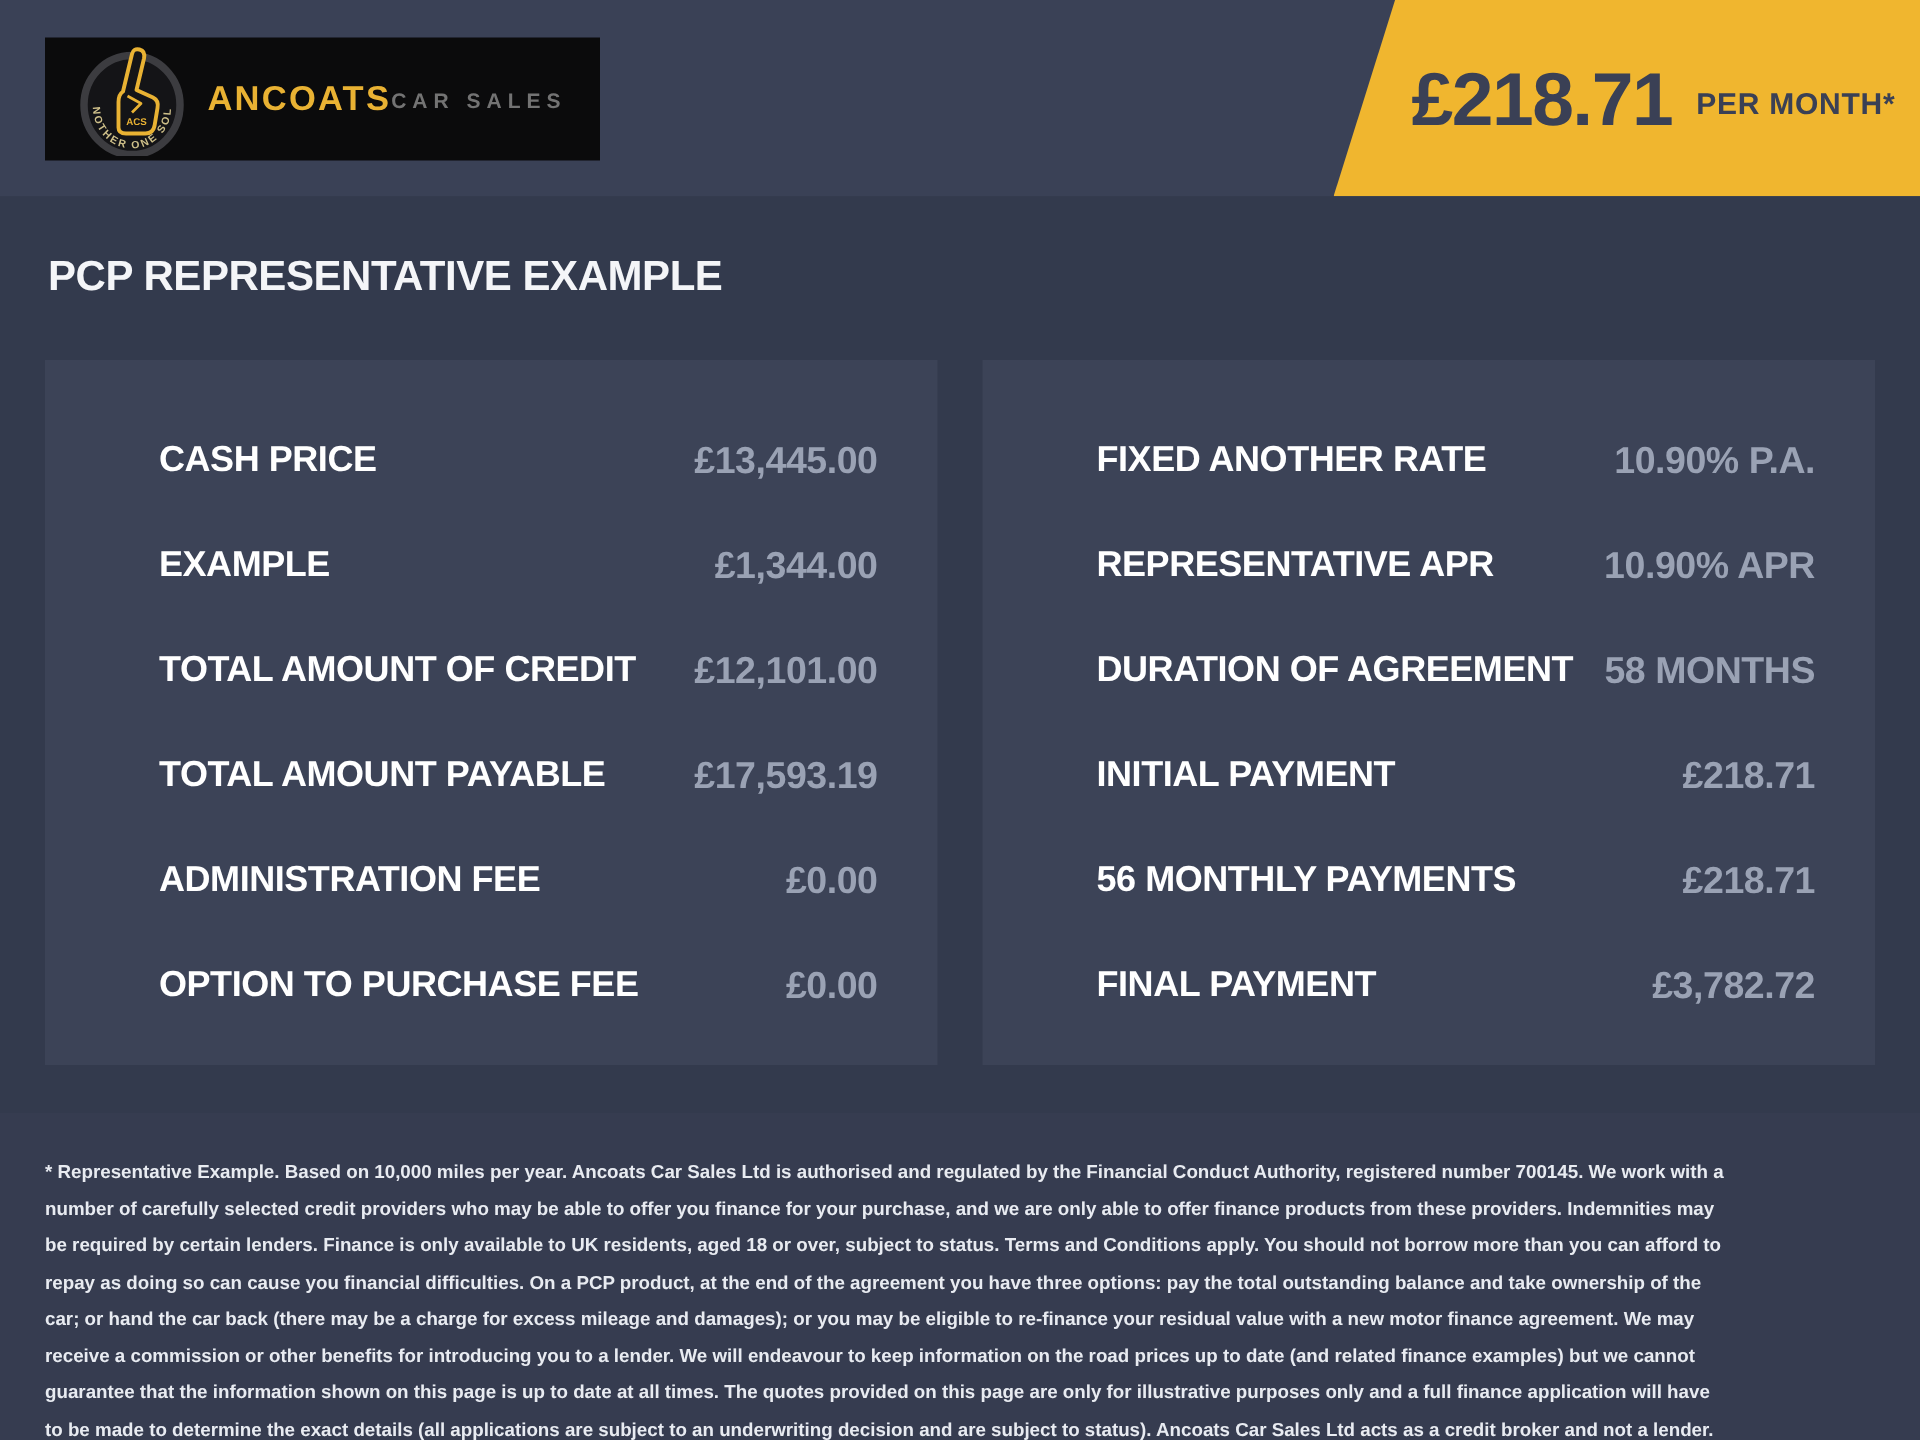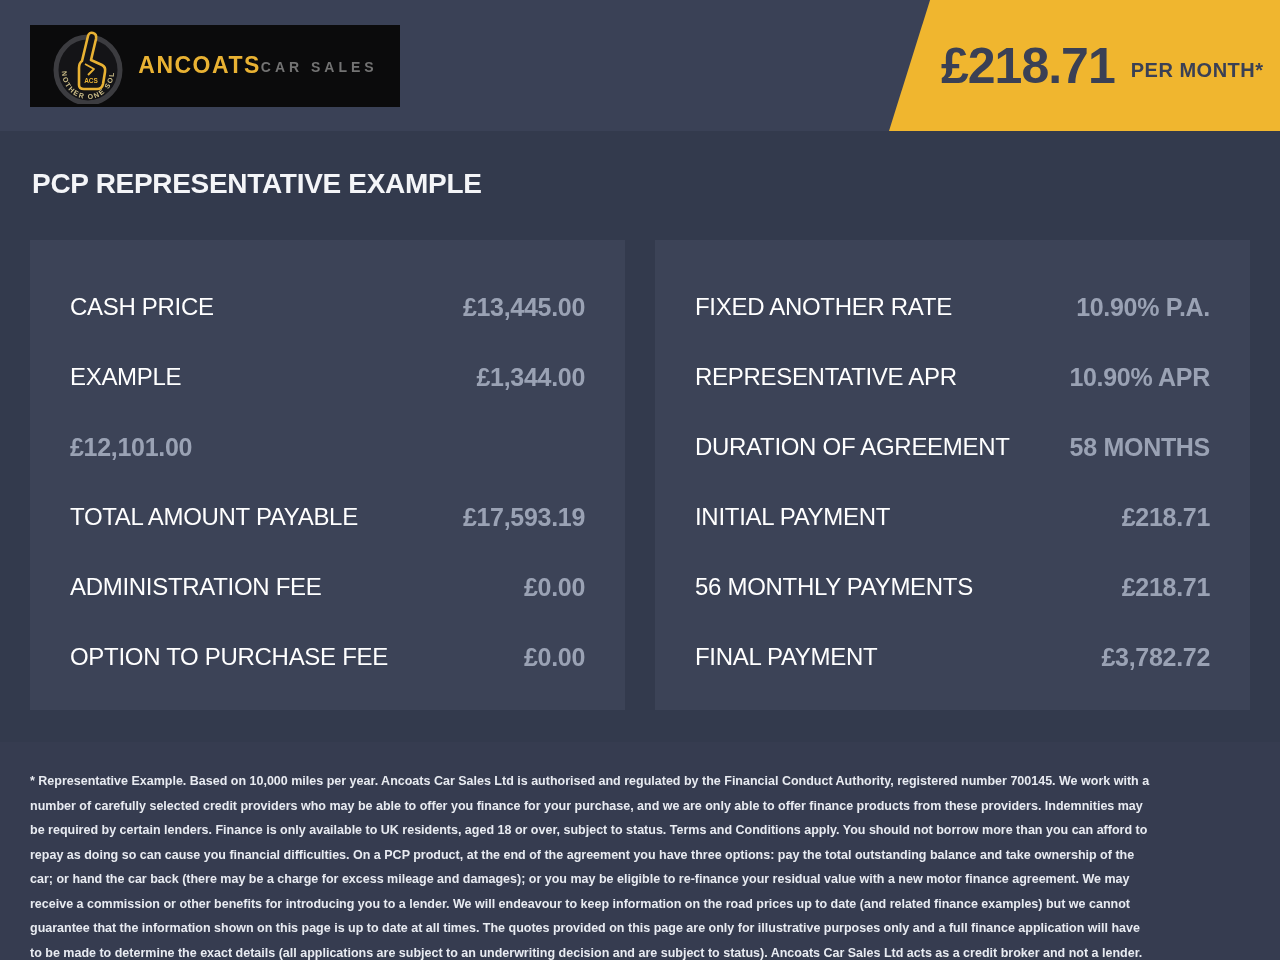--- a/index.html
+++ b/index.html
@@ -70,22 +70,22 @@
     padding: 32px 40px 18px 40px;
     display: flex; flex-direction: column;
   }
   .panel-left  { left: 30px; }
   .panel-right { left: 655px; }
   .row {
     height: 70px; display: flex;
     align-items: center; justify-content: space-between;
   }
   .lbl {
-    color: #FFFFFF; font-weight: normal; font-size: 24px;
-    letter-spacing: -0.3px; white-space: nowrap;
+    color: #FFFFFF; font-weight: bold; font-size: 24px;
+    letter-spacing: -0.3px; white-space: nowrap; margin-left: 36px;
   }
   .val {
     color: #9AA2B4; font-weight: bold; font-size: 25px;
     letter-spacing: -0.3px; white-space: nowrap; text-align: right;
   }
 
   
   .footer {
     position: absolute; left: 0; top: 742px;
     width: 1280px; height: 218px;
@@ -137,20 +137,21 @@
   <div class="panel panel-left">
     <div class="row">
       <span class="lbl">CASH PRICE</span>
       <span class="val">£13,445.00</span>
     </div>
     <div class="row">
       <span class="lbl">EXAMPLE</span>
       <span class="val">£1,344.00</span>
     </div>
     <div class="row">
+      <span class="lbl">TOTAL AMOUNT OF CREDIT</span>
       <span class="val">£12,101.00</span>
     </div>
     <div class="row">
       <span class="lbl">TOTAL AMOUNT PAYABLE</span>
       <span class="val">£17,593.19</span>
     </div>
     <div class="row">
       <span class="lbl">ADMINISTRATION FEE</span>
       <span class="val">£0.00</span>
     </div>

